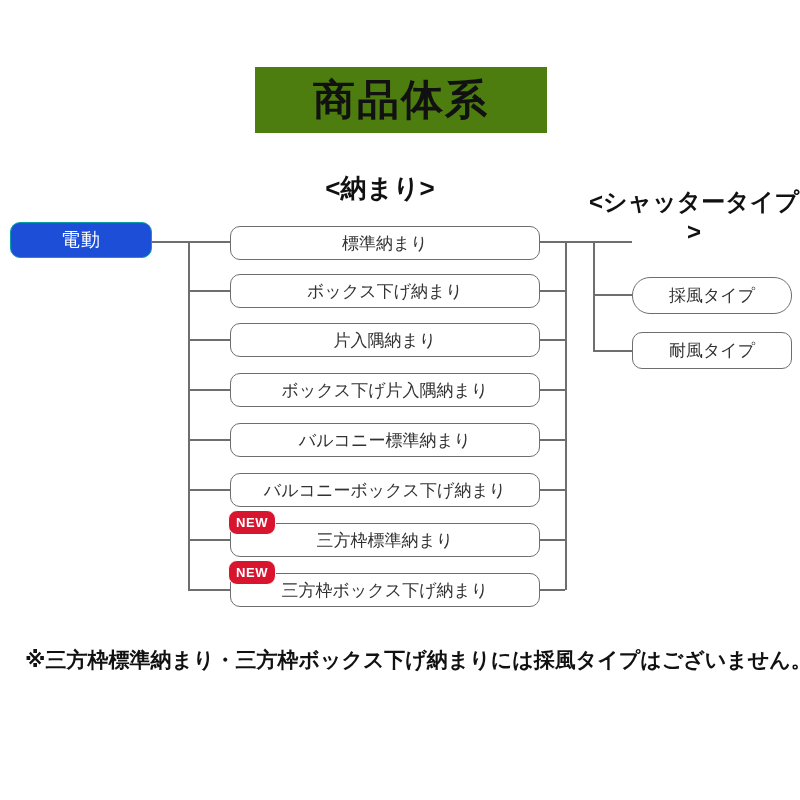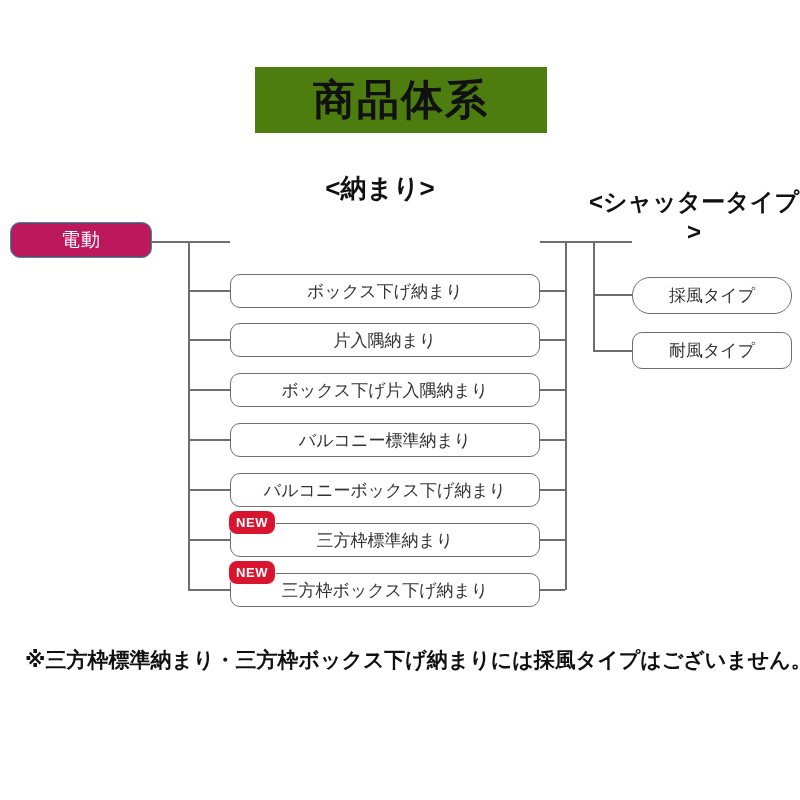--- a/index.html
+++ b/index.html
@@ -34,21 +34,21 @@
   .col-header.osamari { left: 270px; top: 171px; width: 220px; font-size: 26px; }
   .col-header.shutter { left: 588px; top: 186px; width: 212px; font-size: 24px; }
   
   .drive-node {
     position: absolute;
     left: 10px; width: 142px; height: 36px;
     border-radius: 10px;
     display: flex; align-items: center; justify-content: center;
     font-size: 19px; color: #ffffff; letter-spacing: 1px;
   }
-  .drive-node.electric { top: 222px; background: #be185d; border: 1px solid #0aa0a8; }
+  .drive-node.electric { top: 222px; background: #1d4ed8; border: 1px solid #0aa0a8; }
   .drive-node.manual   { top: 389px; background: #99a3ac; border: 1px solid #7d868f; }
   
   .node {
     position: absolute;
     background: #ffffff;
     border: 1.5px solid #6e6e6e;
     border-radius: 10px;
     display: flex; align-items: center; justify-content: center;
     font-size: 17px; color: #323232;
   }
@@ -111,20 +111,21 @@
   <div class="line" style="left:540px; top:439px; width:25px; height:1.5px;"></div>
   <div class="line" style="left:540px; top:489px; width:25px; height:1.5px;"></div>
   <div class="line" style="left:540px; top:539px; width:25px; height:1.5px;"></div>
   <div class="line" style="left:540px; top:589px; width:25px; height:1.5px;"></div>
 
   <div class="line" style="left:565px; top:241px; width:1.5px; height:349px;"></div>
   <div class="line" style="left:593px; top:241px; width:1.5px; height:110px;"></div>
   <div class="line" style="left:593px; top:294px; width:39px; height:1.5px;"></div>
   <div class="line" style="left:593px; top:350px; width:39px; height:1.5px;"></div>
 
+  <div class="node mid" style="top:226px;">標準納まり</div>
   <div class="node mid" style="top:274px;">ボックス下げ納まり</div>
   <div class="node mid" style="top:323px;">片入隅納まり</div>
   <div class="node mid" style="top:373px;">ボックス下げ片入隅納まり</div>
   <div class="node mid" style="top:423px;">バルコニー標準納まり</div>
   <div class="node mid" style="top:473px;">バルコニーボックス下げ納まり</div>
   <div class="node mid" style="top:523px;">三方枠標準納まり</div>
   <div class="node mid" style="top:573px;">三方枠ボックス下げ納まり</div>
 
   <div class="new-badge" style="top:510px;">NEW</div>
   <div class="new-badge" style="top:560px;">NEW</div>

